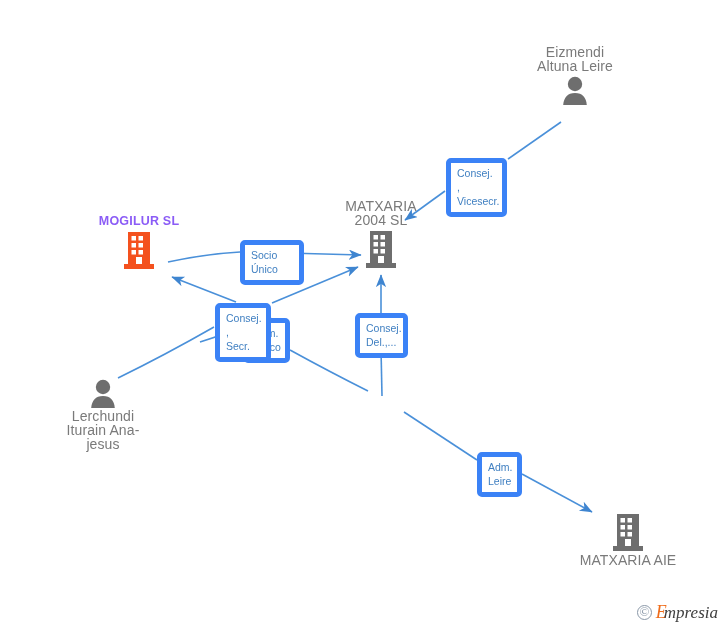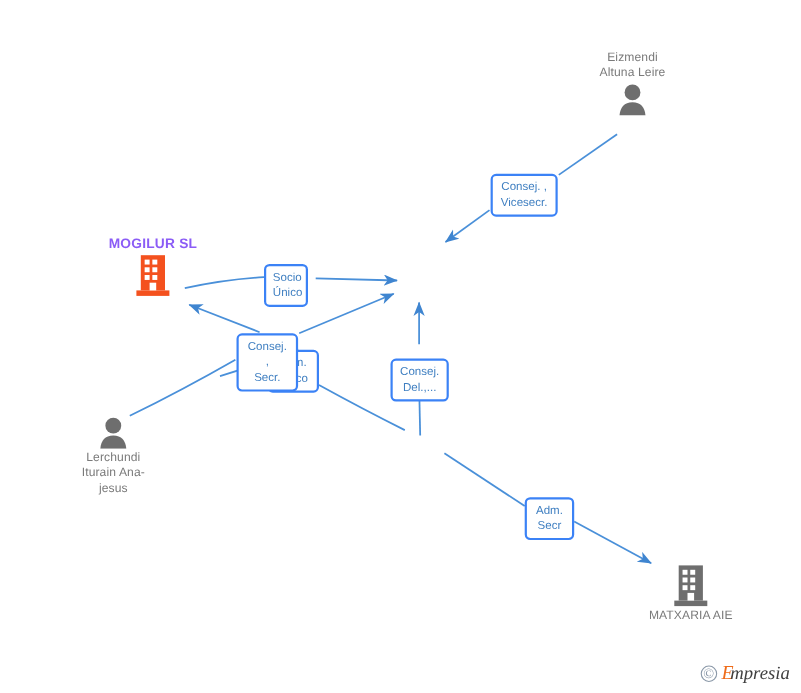--- a/index.html
+++ b/index.html
@@ -37,45 +37,44 @@
     width: 130px;
     margin-left: -65px;
   }
   .node-icon {
     display: block;
     margin: 0 auto;
     line-height: 0;
   }
   .node-label {
     display: block;
-    font-size: 11px;
+    font-size: 14px;
     color: #7a7a7a;
     line-height: 14px;
     letter-spacing: 0.1px;
     white-space: pre-line;
     margin: 1px 0 0 0;
   }
   .node-label.above {
     margin: 0 0 2px 0;
   }
   .node-label.title-bold {
     font-weight: bold;
     color: #8b5cf6;
     font-size: 12.5px;
     letter-spacing: 0.2px;
   }
   .rel-label {
     position: absolute;
     background: #ffffff;
-    border: 2px solid #3b82f6;
+    border: 5px solid #3b82f6;
     border-radius: 5px;
     color: #3f7fc1;
     font-size: 10.5px;
     line-height: 14px;
-    text-align: center;
     padding: 3px 6px 4px 6px;
     white-space: pre-line;
     box-sizing: border-box;
   }
   .watermark {
     position: absolute;
     right: 10px;
     bottom: 8px;
     font-size: 15px;
     line-height: 18px;
@@ -152,35 +151,52 @@
         <rect x="16.5" y="6" width="4.5" height="4.5" fill="#ffffff"></rect>
         <rect x="9.5" y="13" width="4.5" height="4.5" fill="#ffffff"></rect>
         <rect x="16.5" y="13" width="4.5" height="4.5" fill="#ffffff"></rect>
         <rect x="9.5" y="20" width="4.5" height="4.5" fill="#ffffff"></rect>
         <rect x="16.5" y="20" width="4.5" height="4.5" fill="#ffffff"></rect>
         <rect x="14" y="27" width="6" height="7" fill="#ffffff"></rect>
       </svg>
     </span>
   </div>
 
-
-  <div class="node" style="left:628px; top:512px;">
+  <div class="node" style="left:381px; top:199px;">
+    <span class="node-label above">MATXARIA
+2004 SL</span>
     <span class="node-icon">
       <svg width="34" height="40" viewBox="0 0 34 40" aria-hidden="true">
         <rect x="6" y="2" width="22" height="32" fill="#6e6e6e"></rect>
         <rect x="2" y="34" width="30" height="5" fill="#6e6e6e"></rect>
         <rect x="9.5" y="6" width="4.5" height="4.5" fill="#ffffff"></rect>
         <rect x="16.5" y="6" width="4.5" height="4.5" fill="#ffffff"></rect>
         <rect x="9.5" y="13" width="4.5" height="4.5" fill="#ffffff"></rect>
         <rect x="16.5" y="13" width="4.5" height="4.5" fill="#ffffff"></rect>
         <rect x="9.5" y="20" width="4.5" height="4.5" fill="#ffffff"></rect>
         <rect x="16.5" y="20" width="4.5" height="4.5" fill="#ffffff"></rect>
         <rect x="14" y="27" width="6" height="7" fill="#ffffff"></rect>
       </svg>
     </span>
+  </div>
+
+  <div class="node" style="left:628px; top:512px;">
+    <span class="node-icon">
+      <svg width="34" height="40" viewBox="0 0 34 40" aria-hidden="true">
+        <rect x="6" y="2" width="22" height="32" fill="#6e6e6e"></rect>
+        <rect x="2" y="34" width="30" height="5" fill="#6e6e6e"></rect>
+        <rect x="9.5" y="6" width="4.5" height="4.5" fill="#ffffff"></rect>
+        <rect x="16.5" y="6" width="4.5" height="4.5" fill="#ffffff"></rect>
+        <rect x="9.5" y="13" width="4.5" height="4.5" fill="#ffffff"></rect>
+        <rect x="16.5" y="13" width="4.5" height="4.5" fill="#ffffff"></rect>
+        <rect x="9.5" y="20" width="4.5" height="4.5" fill="#ffffff"></rect>
+        <rect x="16.5" y="20" width="4.5" height="4.5" fill="#ffffff"></rect>
+        <rect x="14" y="27" width="6" height="7" fill="#ffffff"></rect>
+      </svg>
+    </span>
     <span class="node-label">MATXARIA AIE</span>
   </div>
 
   <div class="node" style="left:575px; top:45px;">
     <span class="node-label above">Eizmendi
 Altuna Leire</span>
     <span class="node-icon">
       <svg width="30" height="30" viewBox="0 0 30 30" aria-hidden="true">
         <circle cx="15" cy="9" r="7.2" fill="#6e6e6e"></circle>
         <path d="M15,18 C7.5,18 3.8,22.5 3.2,30 L26.8,30 C26.2,22.5 22.5,18 15,18 Z" fill="#6e6e6e"></path>
@@ -194,36 +210,36 @@
         <circle cx="15" cy="9" r="7.2" fill="#6e6e6e"></circle>
         <path d="M15,18 C7.5,18 3.8,22.5 3.2,30 L26.8,30 C26.2,22.5 22.5,18 15,18 Z" fill="#6e6e6e"></path>
       </svg>
     </span>
     <span class="node-label">Lerchundi
 Iturain Ana-
 jesus</span>
   </div>
 
 
-  <div class="rel-label" style="left:240px; top:240px; width:40px; z-index:5;">Socio
+  <div class="rel-label" style="left:240px; top:240px; width:64px; z-index:5;">Socio
 Único</div>
 
   <div class="rel-label" style="left:446px; top:158px; width:61px; z-index:5;">Consej. ,
 Vicesecr.</div>
 
   <div class="rel-label" style="left:243px; top:318px; width:47px; z-index:6;">Adm.
 Unico</div>
 
   <div class="rel-label" style="left:215px; top:303px; width:56px; z-index:7;">Consej. ,
 Secr.</div>
 
-  <div class="rel-label" style="left:355px; top:326px; width:53px; z-index:5;">Consej.
+  <div class="rel-label" style="left:355px; top:313px; width:53px; z-index:5;">Consej.
 Del.,...</div>
 
   <div class="rel-label" style="left:477px; top:452px; width:45px; z-index:5;">Adm.
-Secr</div>
+Leire</div>
 
   <div class="watermark">
     <span class="wm-c">©</span>
     <span><span class="wm-e">E</span><span class="wm-rest">mpresia</span></span>
   </div>
 
 </div>
 
 </body></html>

